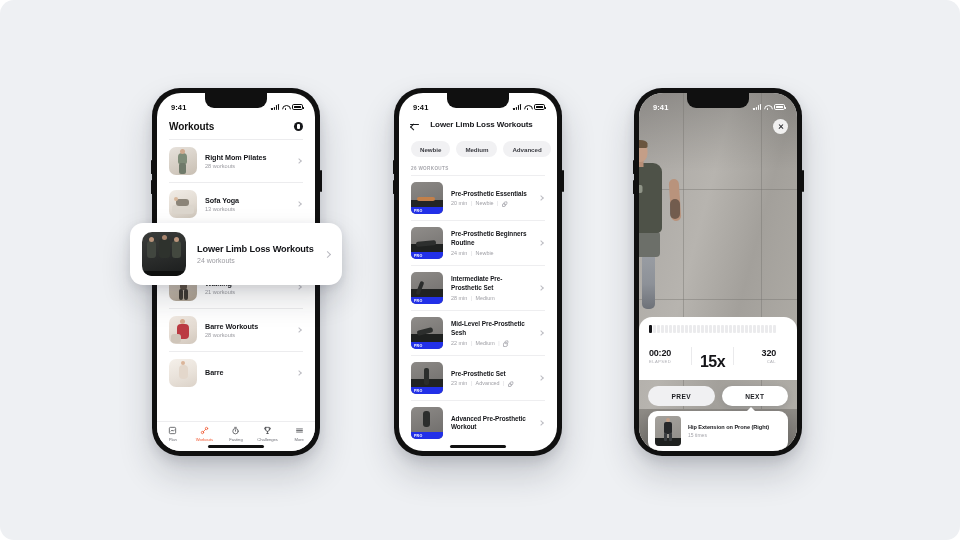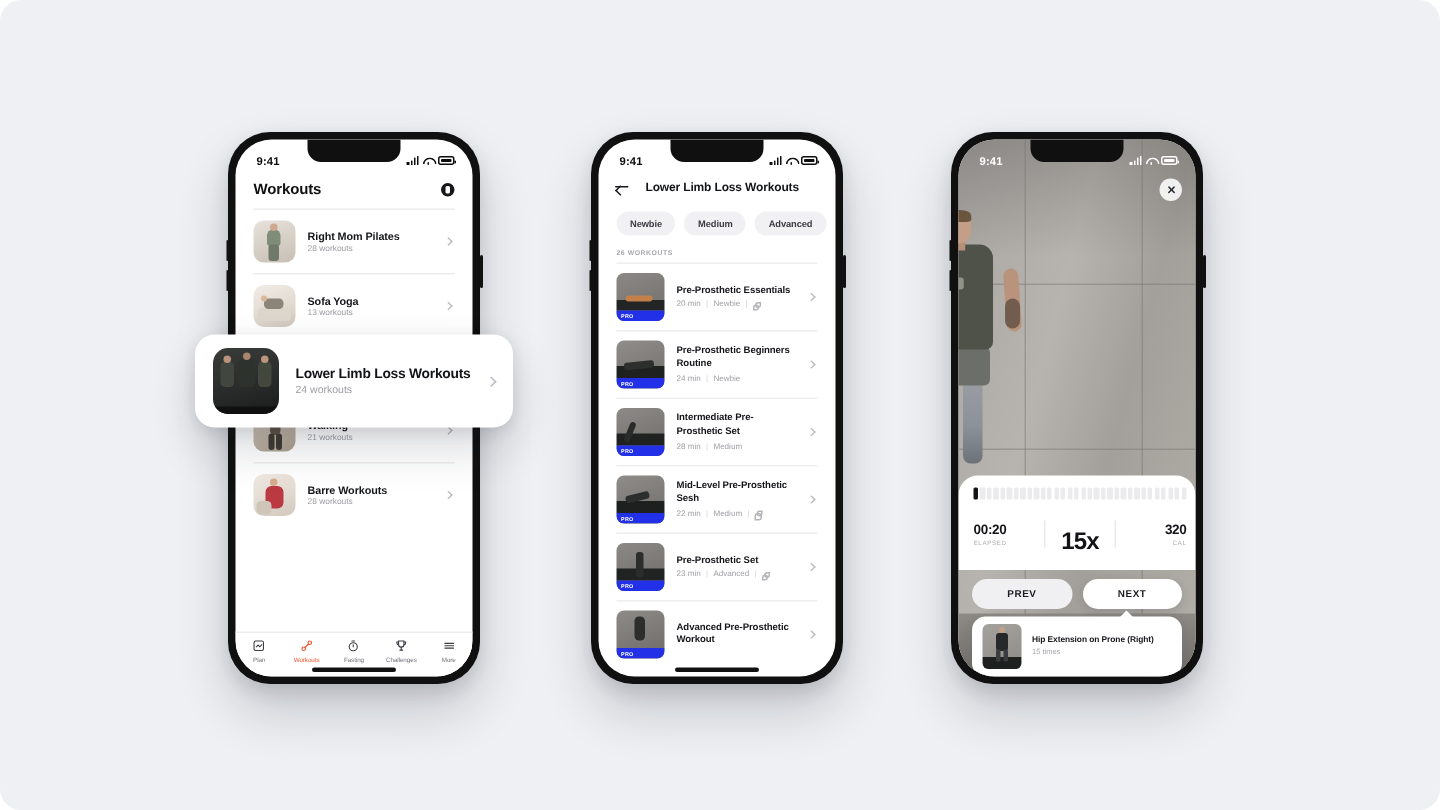--- a/index.html
+++ b/index.html
@@ -279,21 +279,21 @@
     background:#2c2d31; border-radius:1px;
   }
   .close-btn::before { transform:rotate(45deg); }
   .close-btn::after { transform:rotate(-45deg); }
 
   .ctrl-panel {
     position:absolute; left:0; right:0; bottom:0; z-index:28;
   }
   .stats-card {
     background:#fff; border-radius:13px 13px 0 0;
-    padding:8px 6px 9px 10px;
+    padding:8px 21px 9px 10px;
   }
   .seg-bar { display:flex; gap:1.2px; margin-bottom:8px; }
   .seg { flex:1; height:8px; background:#ebebed; border-radius:1px; }
   .seg.on { background:#141418; }
   .stats-row { display:flex; align-items:center; }
   .stat { flex:1; }
   .stat.mid { text-align:center;margin-top:12px; }
   .stat.right { text-align:right; }
   .stat-val { font-size:9px; font-weight:bold; color:#141418; letter-spacing:-.2px; }
   .stat-val.big { font-size:16px; letter-spacing:-.6px; }
@@ -411,20 +411,31 @@
             <div style="position:absolute;left:11px;top:3px;width:5px;height:5px;background:#d6ab8e;border-radius:50%;"></div>
             <div style="position:absolute;left:2px;top:18px;width:10px;height:9px;background:#cfc5b9;border-radius:3px;"></div>
           </div>
           <div class="row-txt">
             <div class="row-title">Barre Workouts</div>
             <div class="row-sub">28 workouts</div>
           </div>
           <div class="chev"></div>
         </div>
 
+        <div class="row">
+          <div class="thumb" style="background:linear-gradient(160deg,#f5f0ea 0%,#e9e2da 55%,#dbd2c8 100%);">
+            <div style="position:absolute;left:10px;top:6px;width:9px;height:14px;background:#e3d7cb;border-radius:4px;"></div>
+            <div style="position:absolute;left:12px;top:2px;width:4px;height:4px;background:#dbb59a;border-radius:50%;"></div>
+          </div>
+          <div class="row-txt">
+            <div class="row-title">Barre</div>
+            <div class="row-sub"></div>
+          </div>
+          <div class="chev"></div>
+        </div>
       </div>
 
       <div class="tabbar">
         <div class="tab">
           <div class="tab-ico">
             <svg width="9" height="9" viewBox="0 0 20 20" fill="none" stroke="currentColor" stroke-width="1.6">
               <rect x="3" y="3" width="14" height="14" rx="2.5"></rect>
                 <path d="M6 12l3-3 2.5 2.5L15 8"></path>
             </svg>
           </div>

